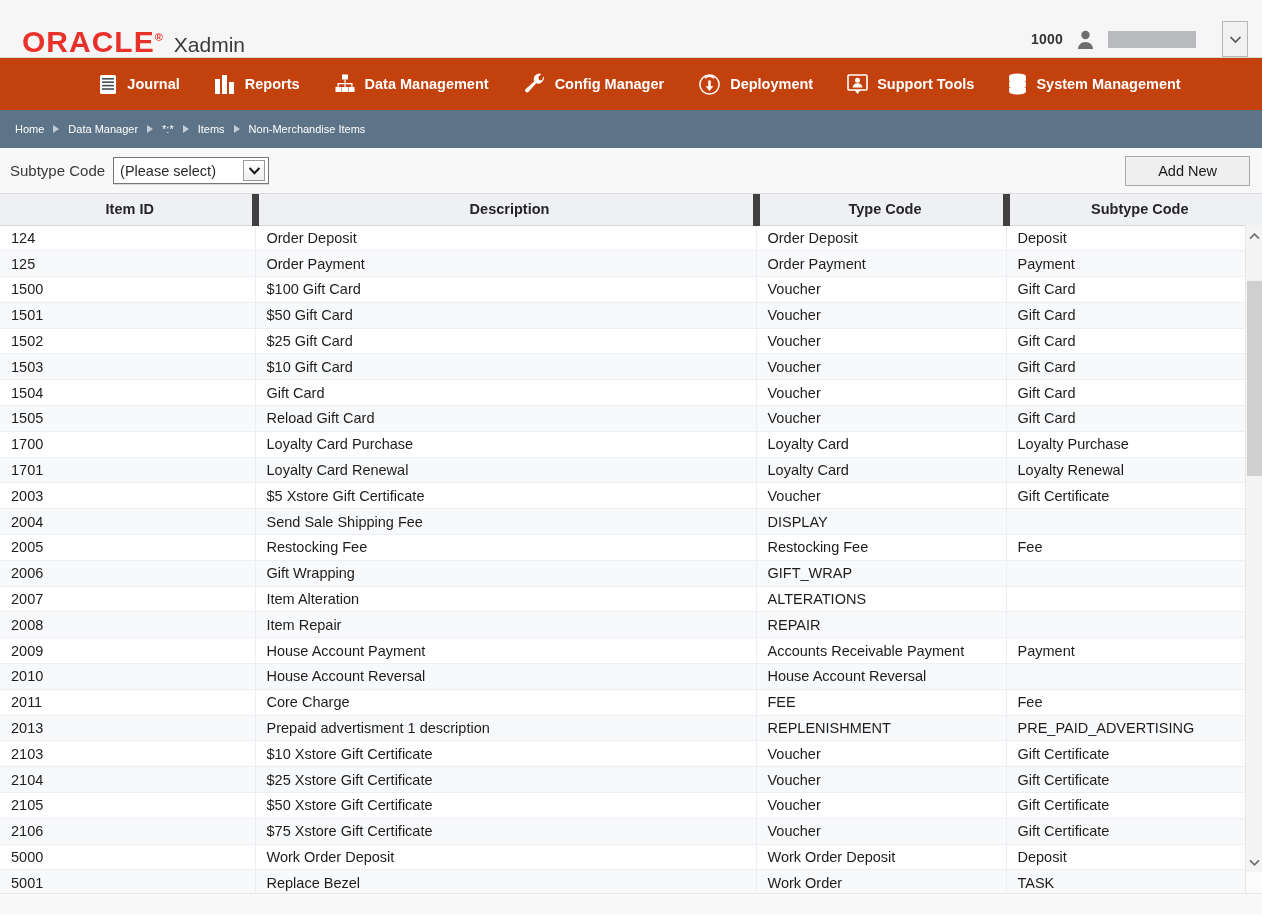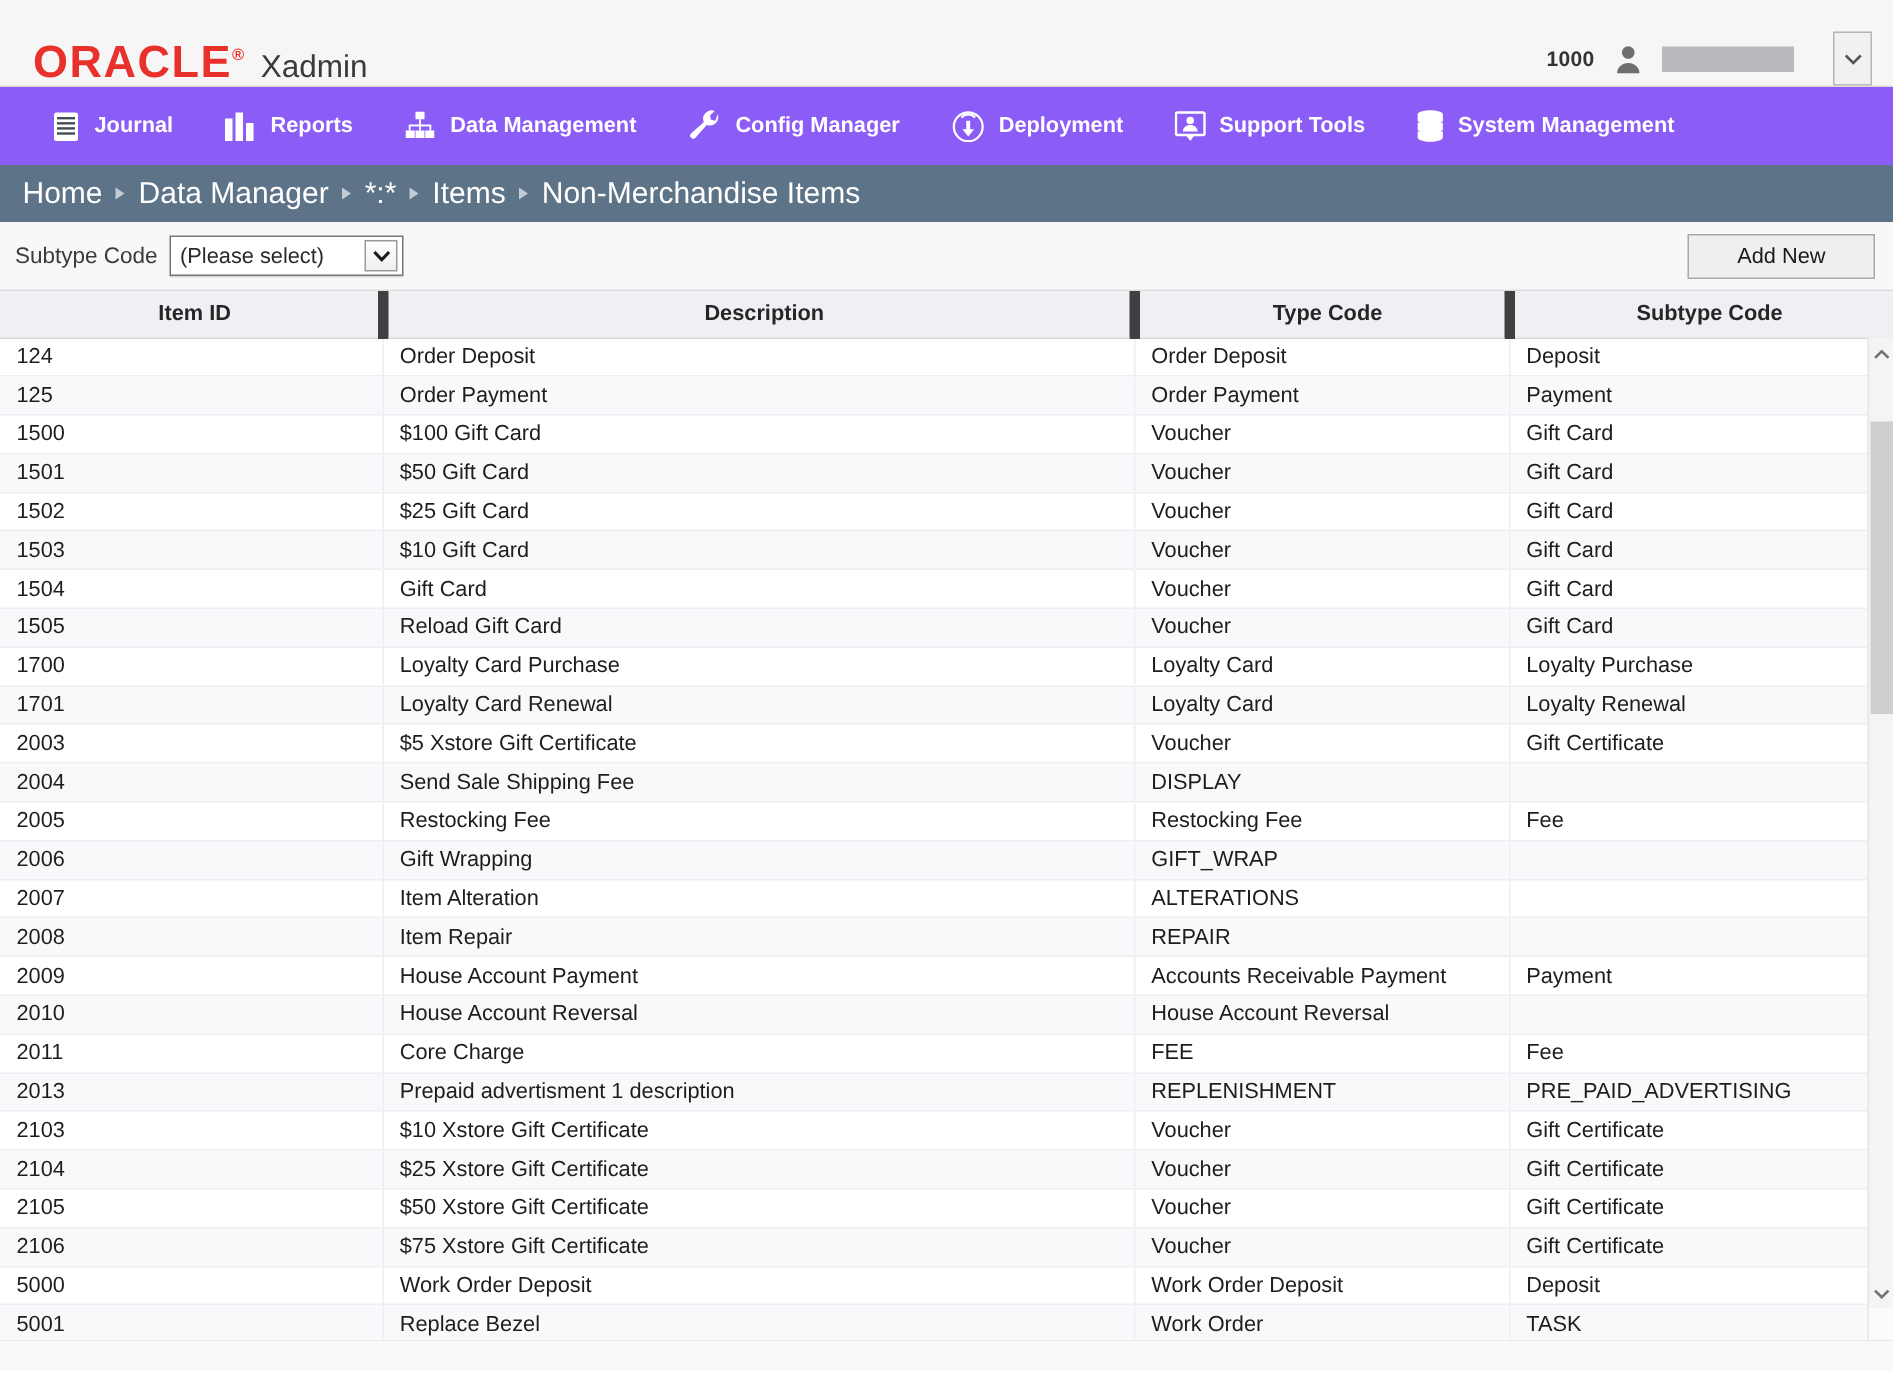--- a/index.html
+++ b/index.html
@@ -66,24 +66,25 @@
     background: #f1f1f1;
     border: 1px solid #b6b6b6;
     display: flex; align-items: center; justify-content: center;
     margin-left: 12px;
   }
   .user-dropdown svg { display:block; }
 
   
   .navbar {
     height: 52px;
-    background: #8b5cf6;
+    background: #c2410c;
     display: flex;
     align-items: center;
     padding-left: 18px;
+    justify-content: center;
   }
   .nav-item {
     display: flex;
     align-items: center;
     gap: 9px;
     color: #ffffff;
     font-size: 14.5px;
     font-weight: bold;
     padding: 0 17px;
     height: 52px;
@@ -97,21 +98,21 @@
   .breadcrumb {
     height: 38px;
     background: #5d7387;
     display: flex;
     align-items: center;
     padding-left: 9px;
     gap: 0;
   }
   .crumb {
     color: #ffffff;
-    font-size: 20px;
+    font-size: 11px;
     padding: 0 6px;
     white-space: nowrap;
     cursor: pointer;
   }
   .crumb.last { cursor: default; }
   .crumb-sep {
     width: 0; height: 0;
     border-left: 6px solid #c2ccd6;
     border-top: 4.5px solid transparent;
     border-bottom: 4.5px solid transparent;

